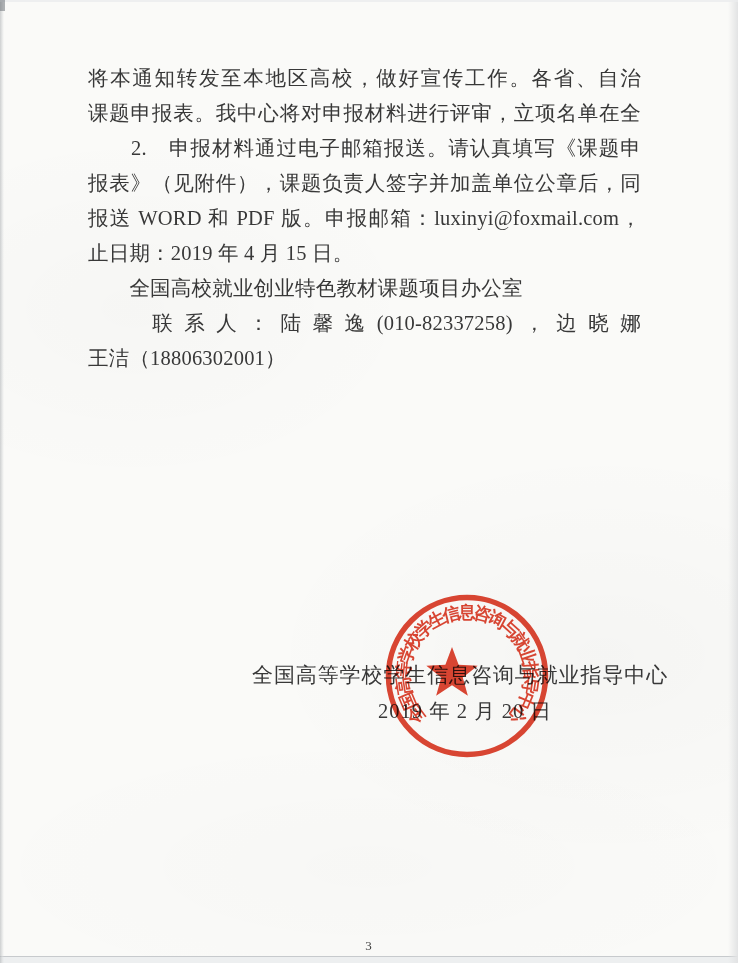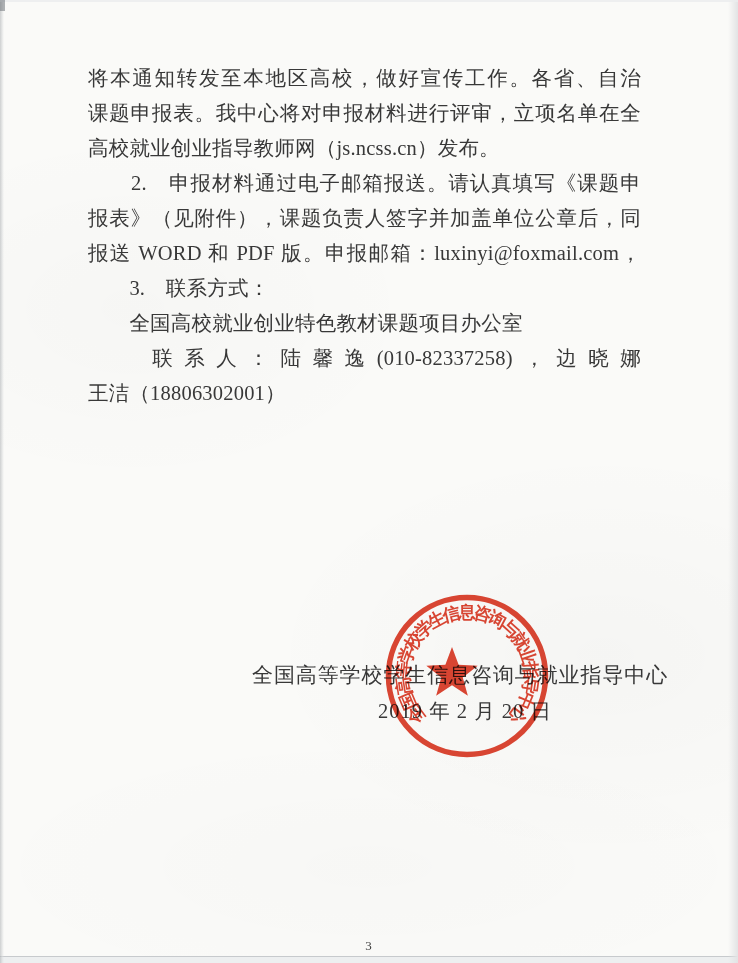--- a/index.html
+++ b/index.html
@@ -85,25 +85,24 @@
   }
 </style>
 </head>
 <body>
 
 <div class="page">
 
   <div class="body-text" id="body-text">
       <div class="line just">将本通知转发至本地区高校，做好宣传工作。各省、自治区、</div>
       <div class="line just">课题申报表。我中心将对申报材料进行评审，立项名单在全国</div>
-      <div class="line">高校就业创业指导教师网（js.ncss.cn）发布。</div>
       <div class="line just">　　2.　申报材料通过电子邮箱报送。请认真填写《课题申</div>
       <div class="line just">报表》（见附件），课题负责人签字并加盖单位公章后，同时</div>
       <div class="line just">报送 WORD 和 PDF 版。申报邮箱：luxinyi@foxmail.com，截</div>
-      <div class="line">　　3.　联系方式：</div>
+      <div class="line">止日期：2019 年 4 月 15 日。</div>
       <div class="line">　　全国高校就业创业特色教材课题项目办公室</div>
       <div class="line just">　　联系人：陆馨逸(010-82337258)，边晓娜(18806302038)，</div>
       <div class="line">王洁（18806302001）</div>
       <div class="line"></div>
     </div>
 
   <div class="sig-org">全国高等学校学生信息咨询与就业指导中心</div>
   <div class="sig-date">2019 年 2 月 20 日</div>
 
   <svg class="seal" viewBox="-105 -105 210 210" style="color: rgb(220, 55, 34);">

